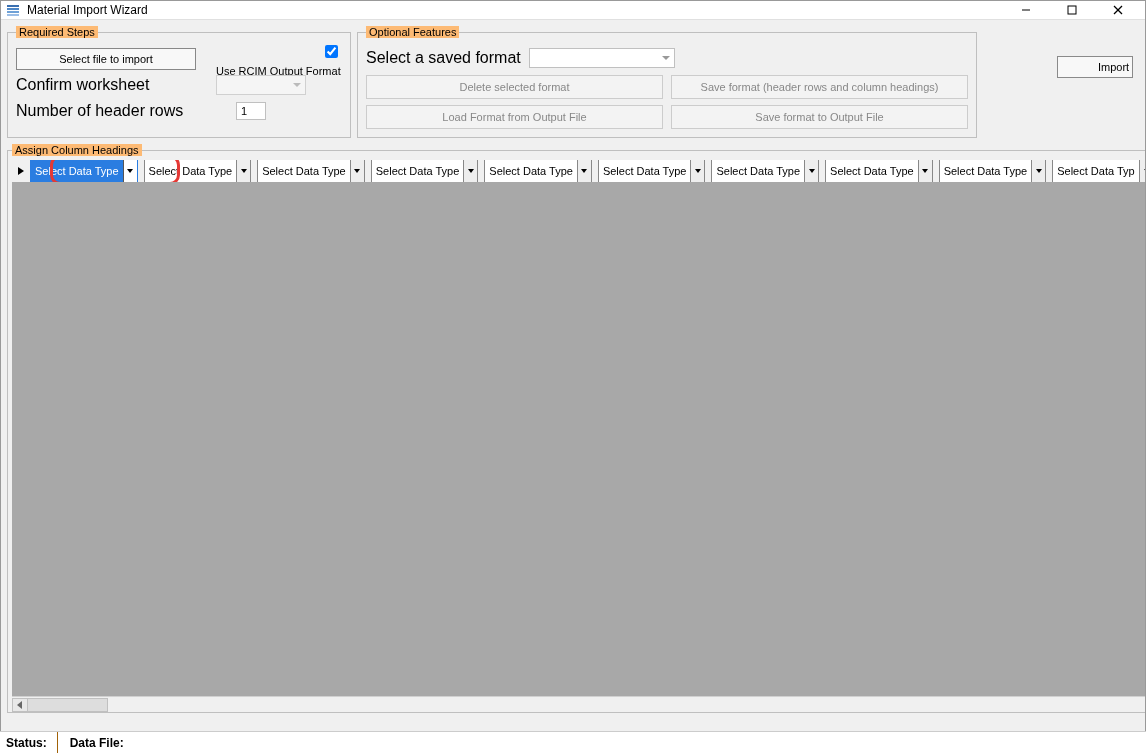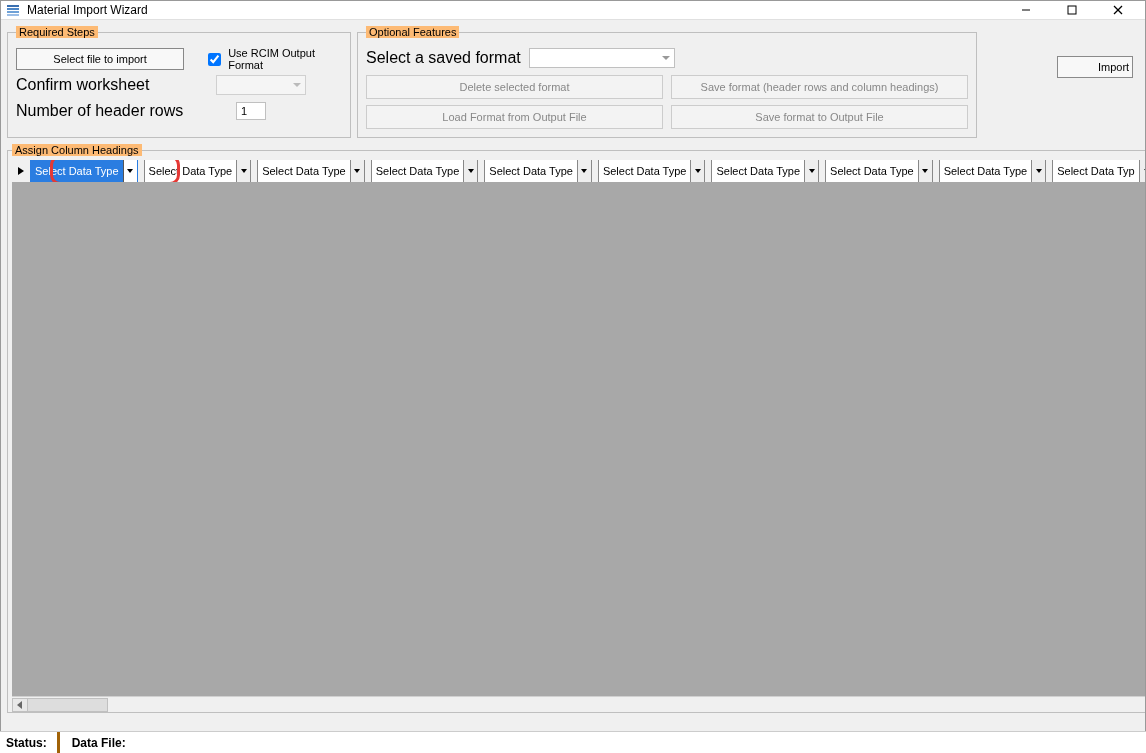--- a/index.html
+++ b/index.html
@@ -82,21 +82,21 @@
     background: #f3f3f3;
     border: 1px solid #ccc;
     cursor: default;
   }
   .btn-import {
     width: 76px;
     height: 22px;
     border: 1px solid #8a8a8a;
     padding-left: 40px;
   }
-  .check-row { display: flex; align-items: center; gap: 4px; }
+  .check-row { display: flex; align-items: flex-end; gap: 4px; flex-direction: column; }
   .label { font-size: 16px; }
   .text-input {
     border: 1px solid #c0c0c0;
     background: #fff;
     font-family: inherit;
     font-size: 11px;
     padding: 2px 4px;
   }
   .combo-disabled {
     width: 90px;
@@ -261,21 +261,21 @@
     height: 22px;
     background: #fff;
     display: flex;
     align-items: center;
     padding: 0 6px;
     font-size: 12px;
     font-weight: bold;
     gap: 12px;
     border-top: 1px solid #ccc;
   }
-  .status-item { border-right: 3px solid #a16207; padding-right: 10px; height: 100%; display: flex; align-items: center; }
+  .status-item { border-right: 1px solid #a16207; padding-right: 10px; height: 100%; display: flex; align-items: center; }
 </style>
 </head>
 <body>
 
 <div class="titlebar">
   <span class="app-icon">
     <svg width="16" height="16" viewBox="0 0 16 16">
       <rect x="2" y="3" width="12" height="2" fill="#3a6fb0"></rect>
       <rect x="2" y="6" width="12" height="2" fill="#4e86c6"></rect>
       <rect x="2" y="9" width="12" height="2" fill="#6fa1d6"></rect>

